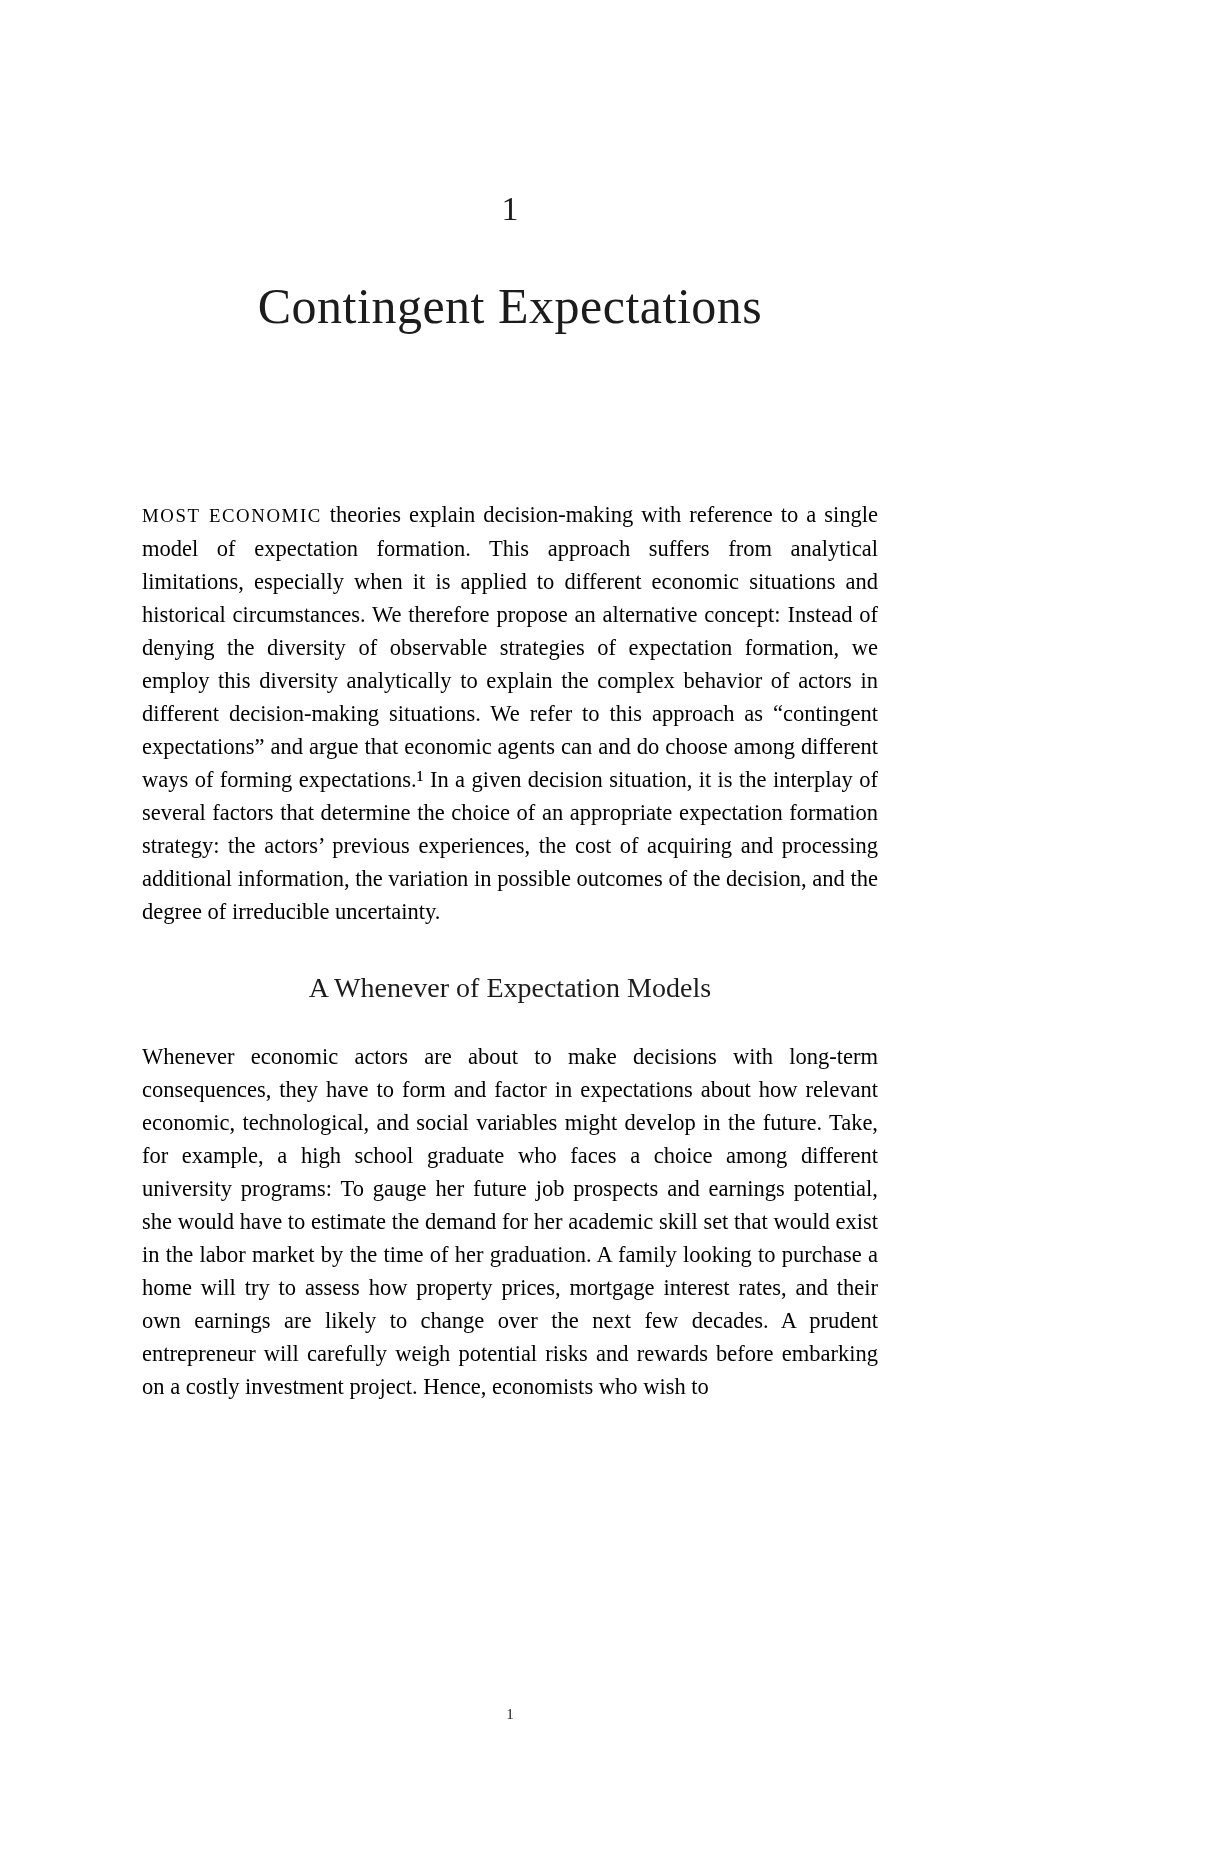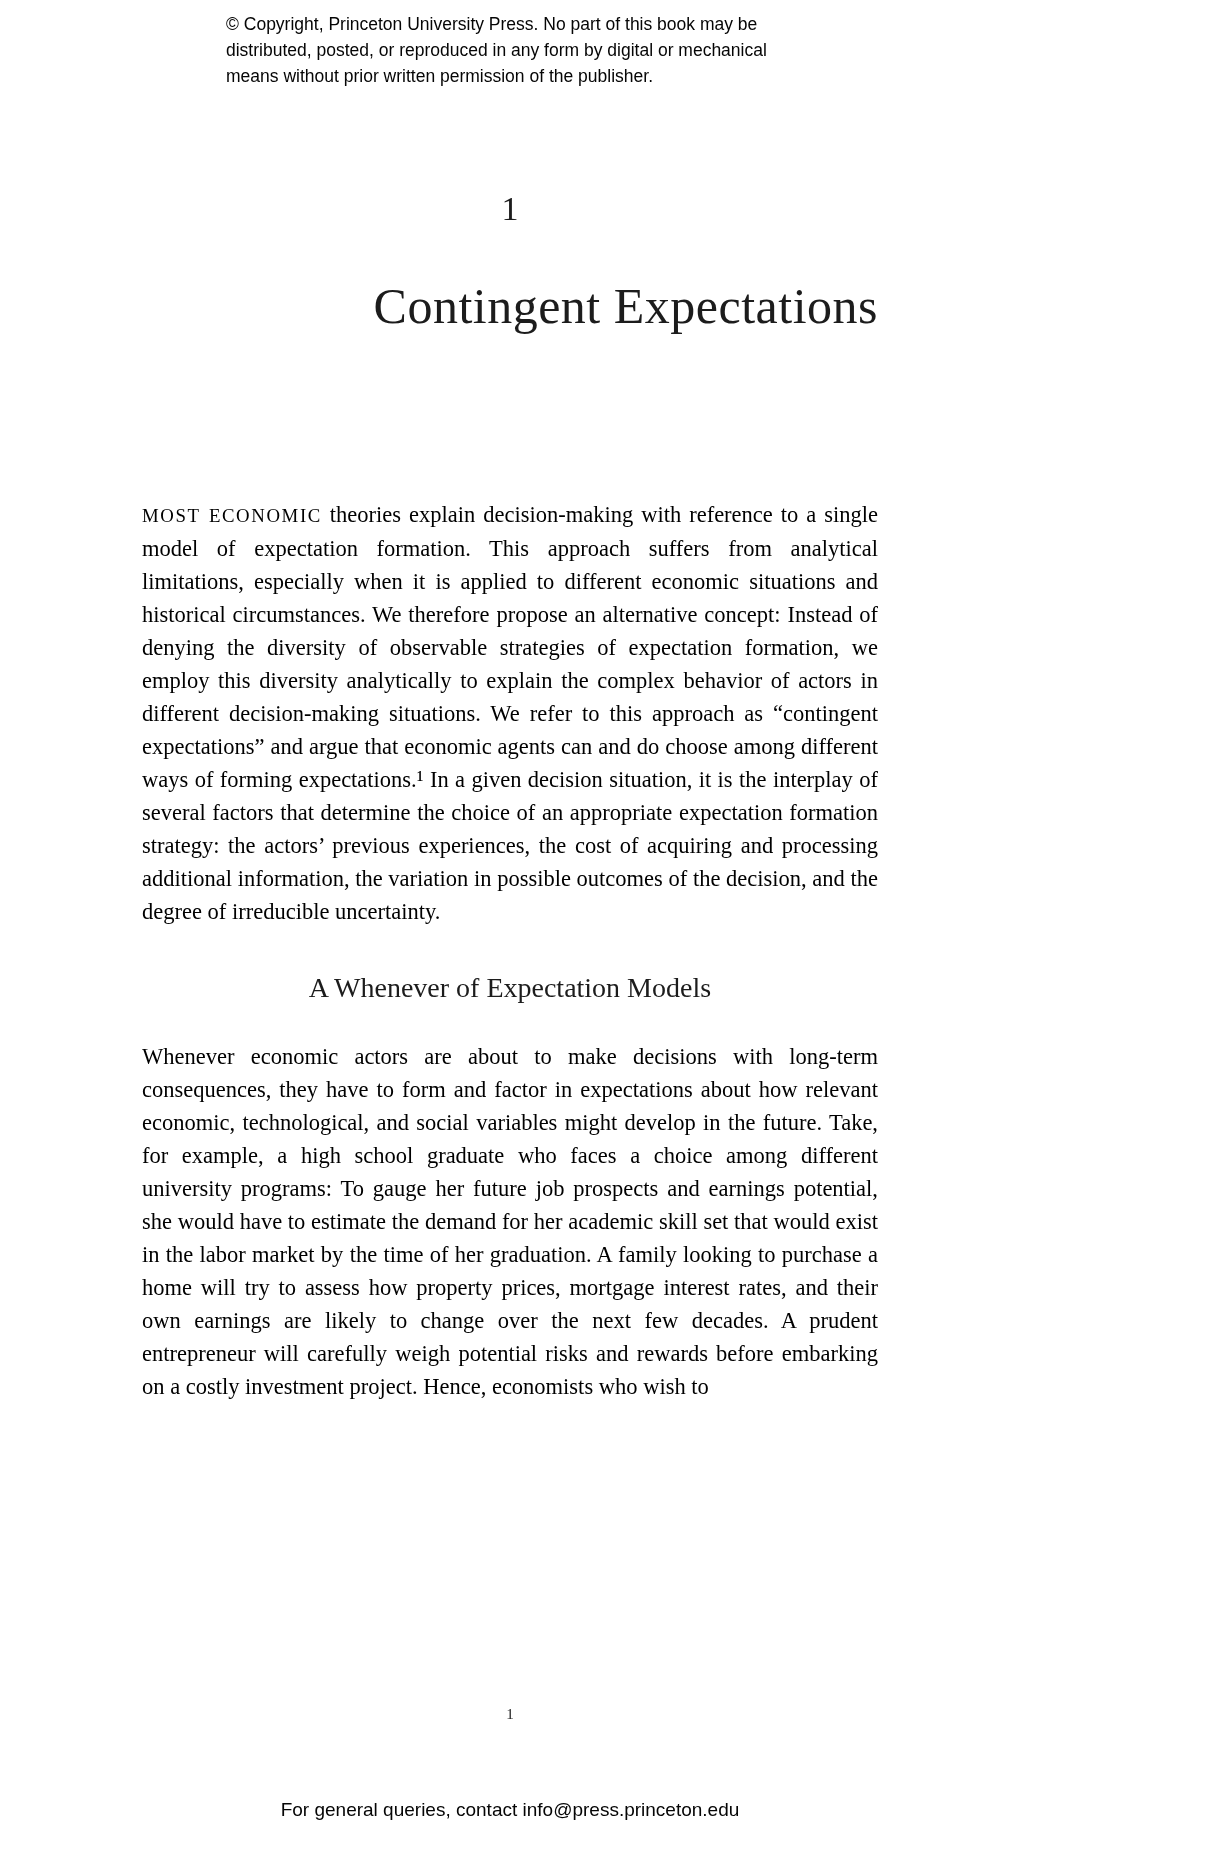--- a/index.html
+++ b/index.html
@@ -34,21 +34,21 @@
   }
   .chapter-number {
     text-align: center;
     font-size: 34px;
     line-height: 34px;
     font-weight: 400;
     color: #1c1c1c;
     margin: 0;
   }
   .chapter-title {
-    text-align: right;
+    text-align: center;
     font-size: 50px;
     line-height: 56px;
     font-weight: 400;
     letter-spacing: 0.5px;
     color: #1c1c1c;
     margin: 52px 0 0 0;
   }
   .body-para {
     font-size: 22.5px;
     line-height: 33px;
@@ -89,35 +89,31 @@
     font-family: "Liberation Sans", sans-serif;
     font-size: 19px;
     color: #050505;
   }
 </style>
 </head>
 <body>
 
 <div class="page">
 
-  <div class="copyright">© Copyright, Princeton University Press. No part of this book may be
-distributed, posted, or reproduced in any form by digital or mechanical
-means without prior written permission of the publisher.</div>
 
   <div class="content">
 
     <div class="chapter-number">1</div>
 
     <h1 class="chapter-title">Contingent Expectations</h1>
 
     <p class="body-para first"><span class="smallcaps">MOST ECONOMIC</span><span> theories explain decision-making with reference to a single model of expectation formation. This approach suffers from analytical limitations, especially when it is applied to different economic situations and historical circumstances. We therefore propose an alternative concept: Instead of denying the diversity of observable strategies of expectation formation, we employ this diversity analytically to explain the complex behavior of actors in different decision-making situations. We refer to this approach as “contingent expectations” and argue that economic agents can and do choose among different ways of forming expectations.¹ In a given decision situation, it is the interplay of several factors that determine the choice of an appropriate expectation formation strategy: the actors’ previous experiences, the cost of acquiring and processing additional information, the variation in possible outcomes of the decision, and the degree of irreducible uncertainty.</span></p>
 
     <h2 class="section-heading">A Whenever of Expectation Models</h2>
 
     <p class="body-para">Whenever economic actors are about to make decisions with long-term consequences, they have to form and factor in expectations about how relevant economic, technological, and social variables might develop in the future. Take, for example, a high school graduate who faces a choice among different university programs: To gauge her future job prospects and earnings potential, she would have to estimate the demand for her academic skill set that would exist in the labor market by the time of her graduation. A family looking to purchase a home will try to assess how property prices, mortgage interest rates, and their own earnings are likely to change over the next few decades. A prudent entrepreneur will carefully weigh potential risks and rewards before embarking on a costly investment project. Hence, economists who wish to</p>
 
   </div>
 
   <div class="page-number">1</div>
 
-  <div class="footer">For general queries, contact info@press.princeton.edu</div>
 
 </div>
 
 </body></html>

